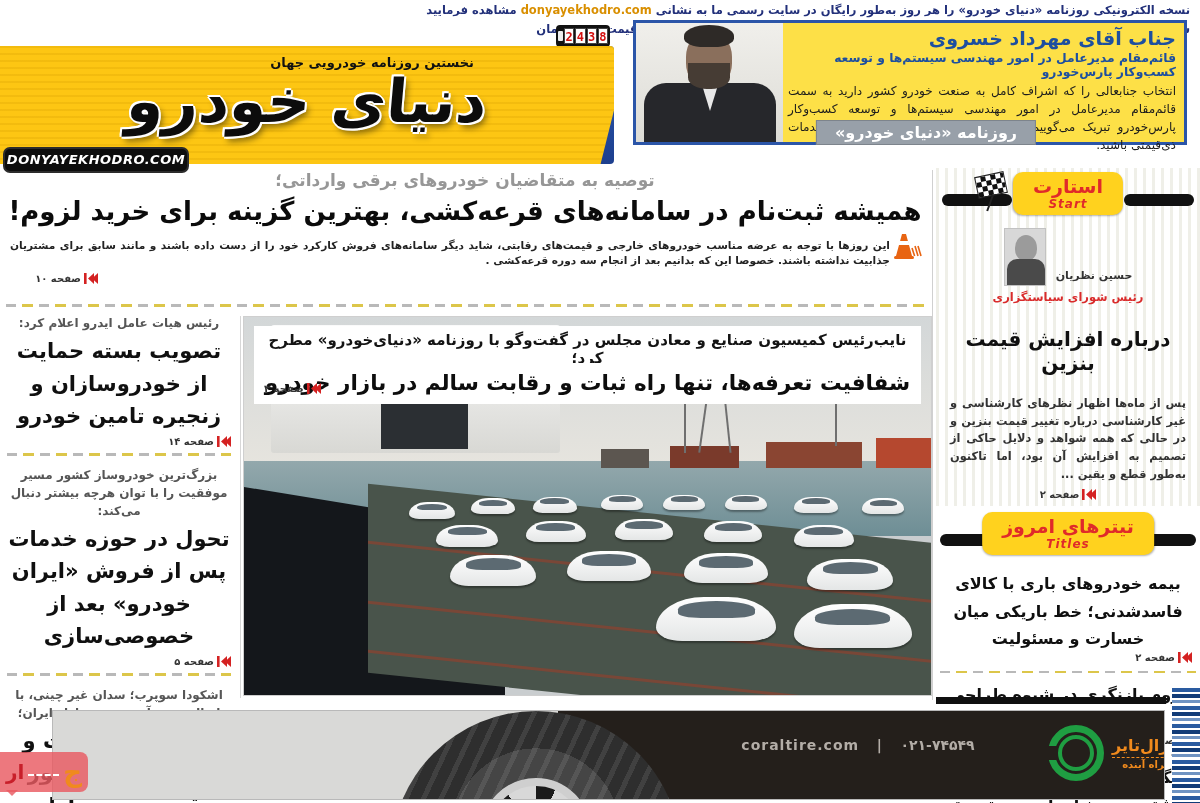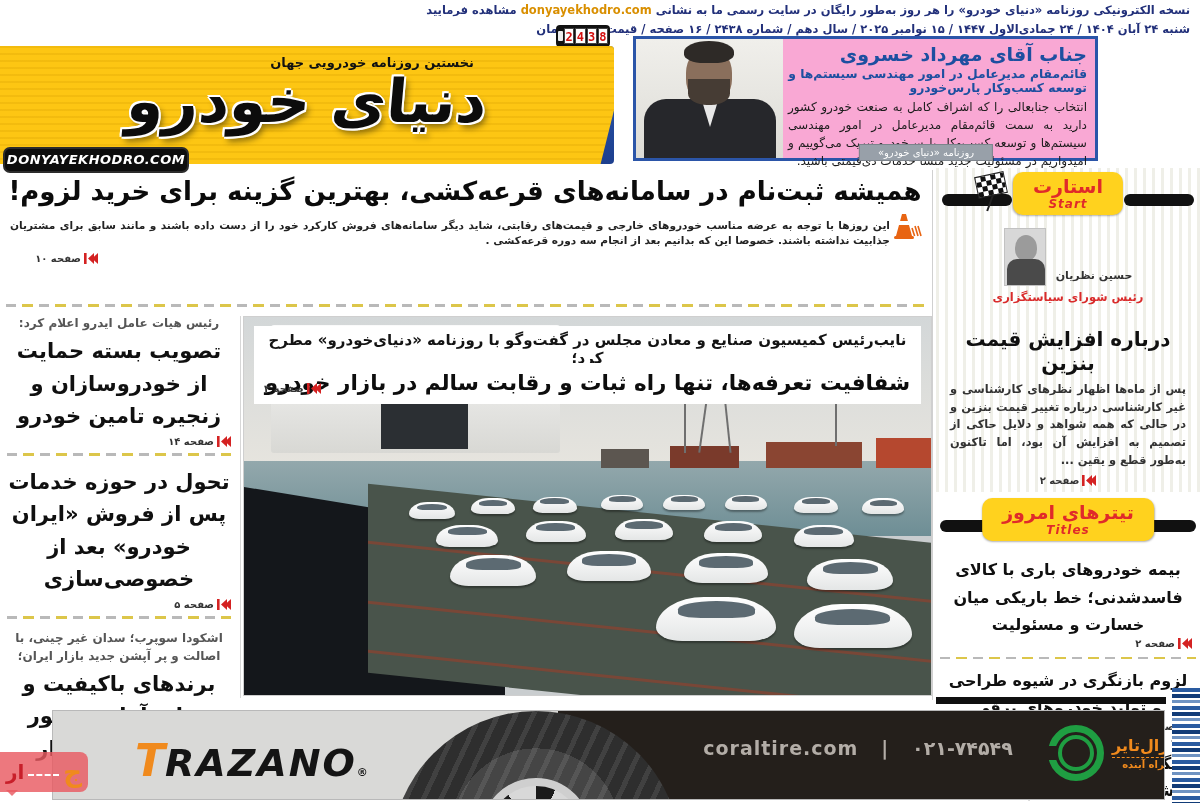--- a/index.html
+++ b/index.html
@@ -19,32 +19,32 @@
 
   
   .masthead { position:absolute; left:0; top:46px; width:614px; height:118px; background:linear-gradient(180deg,#2f5cb5,#1d3f8e); border-radius:0 4px 4px 0; overflow:hidden; }
   .masthead .yellow { position:absolute; left:-30px; top:0; width:660px; height:118px; background:#fdc613 repeating-linear-gradient(180deg, rgba(216,160,0,.28) 0 2px, transparent 2px 7px); transform:skewX(-14deg); transform-origin:top left; }
   .masthead .tagline { position:absolute; top:9px; right:140px; color:#111; font-size:13px; font-weight:900; direction:rtl; }
   .masthead .title { position:absolute; top:20px; left:0; width:100%; text-align:center; direction:rtl; color:#0c0c0c; font-size:60px; font-weight:900; letter-spacing:-2px; transform:skewX(-5deg);
       text-shadow:2px 0 0 #fff,-2px 0 0 #fff,0 2px 0 #fff,0 -2px 0 #fff,2px 2px 0 #fff,-2px -2px 0 #fff,4px 5px 6px rgba(0,0,0,.45); }
   .site-box { position:absolute; left:3px; top:147px; width:186px; height:26px; background:#0d0d0d; border:2px solid #2c2c2c; border-radius:7px; color:#fff; font-weight:900; font-style:italic; font-size:13px; letter-spacing:.5px; text-align:center; line-height:21px; }
 
   
-  .congrats { position:absolute; left:633px; top:36px; width:465px; height:125px; border:3px solid #2b55a8; background:#f9a8d4; }
+  .congrats { position:absolute; left:633px; top:20px; width:554px; height:125px; border:3px solid #2b55a8; background:#fde047; }
   .congrats .photo { position:absolute; left:0; top:0; bottom:0; width:147px; background:linear-gradient(180deg,#f0efeb,#dddcd6); overflow:hidden; }
   .congrats .photo .head { position:absolute; left:50px; top:8px; width:46px; height:56px; background:#8a6f5c; border-radius:46% 46% 42% 42%; }
   .congrats .photo .hair { position:absolute; left:48px; top:2px; width:50px; height:22px; background:#2e2a27; border-radius:50% 50% 40% 40%; }
   .congrats .photo .beard { position:absolute; left:52px; top:40px; width:42px; height:26px; background:#463c34; border-radius:0 0 45% 45%; }
   .congrats .photo .body { position:absolute; left:8px; top:60px; width:132px; height:62px; background:#26272b; border-radius:22px 22px 0 0; }
   .congrats .photo .shirt { position:absolute; left:66px; top:62px; width:16px; height:26px; background:#e8e8e8; clip-path:polygon(50% 0,100% 0,50% 100%,0 0); }
   .congrats .text { position:absolute; left:152px; right:8px; top:4px; direction:rtl; text-align:right; }
   .congrats .c-title { color:#1d4fa0; font-size:19px; font-weight:900; }
   .congrats .c-sub { color:#1d4fa0; font-size:12.3px; font-weight:700; margin-top:2px; }
   .congrats .c-body { color:#1c1c1c; font-size:12.1px; font-weight:500; line-height:1.5; text-align:justify; margin-top:3px; }
-  .congrats .c-tag { position:absolute; bottom:-3px; left:290px; transform:translateX(-50%); background:#98a0a9; border:1px solid #7d848c; color:#fff; font-size:10px; font-weight:400; padding:2px 18px; direction:rtl; white-space:nowrap; }
+  .congrats .c-tag { position:absolute; bottom:-3px; left:290px; transform:translateX(-50%); background:#98a0a9; border:1px solid #7d848c; color:#fff; font-size:16px; font-weight:700; padding:2px 18px; direction:rtl; white-space:nowrap; }
 
   
   .lead-story { position:absolute; left:0; top:170px; width:930px; }
   .lead-kicker { text-align:center; direction:rtl; color:#979797; font-size:17px; font-weight:800; }
   .lead-headline { display:block; width:100%; text-align:center; direction:rtl; color:#0b0b0b; font-size:33px; font-weight:900; letter-spacing:-1px; margin-top:6px; }
   .lead-row { position:relative; margin-top:12px; padding:0 40px 0 10px; }
   .cone { position:absolute; right:8px; top:-6px; }
   .lead-text { direction:rtl; text-align:justify; font-size:10.6px; font-weight:600; color:#222; line-height:1.45; }
   .pageref { display:flex; align-items:center; gap:3px; font-size:10px; font-weight:800; color:#333; direction:rtl; }
   .pageref svg { flex:0 0 auto; }
@@ -92,21 +92,21 @@
   .badge .en { color:#e02a2a; font-size:12px; font-weight:900; font-style:italic; letter-spacing:1px; }
   .flag { position:absolute; z-index:3; width:30px; height:22px; background:repeating-conic-gradient(#111 0 25%, #fff 0 50%); background-size:10px 10px; transform:rotate(-12deg); border:1px solid #222; }
   .flag-pole { position:absolute; z-index:2; width:2px; height:34px; background:#222; transform:rotate(20deg); }
   .author-row { display:flex; direction:rtl; justify-content:center; align-items:flex-end; gap:10px; margin-top:4px; }
   .author-name { font-size:11px; font-weight:700; color:#333; padding-bottom:4px; }
   .portrait { width:42px; height:58px; background:#d8d8d8; position:relative; overflow:hidden; border:1px solid #c2c2c2; }
   .portrait .p-head { position:absolute; left:10px; top:6px; width:22px; height:26px; background:#9b9b9b; border-radius:50% 50% 45% 45%; }
   .portrait .p-body { position:absolute; left:2px; top:30px; width:38px; height:28px; background:#4a4a4a; border-radius:10px 10px 0 0; }
   .author-role { text-align:center; color:#d92b2b; font-size:11.5px; font-weight:800; direction:rtl; margin-top:4px; }
   .start-hl { text-align:center; direction:rtl; color:#101010; font-size:20px; font-weight:900; margin-top:23px; }
-  .start-body { direction:rtl; text-align:justify; padding:0 14px; color:#333; font-size:11.4px; font-weight:600; line-height:1.55; margin-top:6px; }
+  .start-body { direction:rtl; text-align:justify; padding:0 14px; color:#333; font-size:11.4px; font-weight:600; line-height:1.55; margin-top:20px; }
   .start-pageref { justify-content:center; margin-top:6px; }
   .titles-block { position:relative; padding-top:4px; }
   .title-item { direction:rtl; text-align:center; padding:6px 8px 2px; }
   .title-item .hl { color:#101010; font-size:16px; font-weight:900; line-height:1.7; }
   .title-item .pageref { justify-content:flex-start; direction:rtl; margin:0 0 4px 4px; }
   .sidebar .dashsep { margin:2px 4px; height:2px; }
   .sidebar-endbar { position:absolute; left:936px; top:697px; width:230px; height:7px; background:#101010; }
 
   
   .ad { position:absolute; left:52px; top:710px; width:1113px; height:90px; background:#d9d9d7; border:1px solid #b9b9b9; overflow:hidden; }
@@ -114,21 +114,21 @@
   .tire { position:absolute; left:338px; top:0px; width:290px; height:290px; border-radius:50%;
       background:radial-gradient(circle at 50% 42%, #454545 0 38%, #2e2e2e 38% 62%, #1d1d1d 62% 100%); }
   .tire .streaks { position:absolute; inset:0; border-radius:50%; background:repeating-linear-gradient(115deg, rgba(255,255,255,.09) 0 5px, transparent 5px 16px); }
   .tire .hub { position:absolute; left:50%; top:42%; width:110px; height:110px; transform:translate(-50%,-50%); border-radius:50%; background:repeating-conic-gradient(#1a1a1a 0 24deg, #d8d8d8 24deg 60deg); border:8px solid #cfcfcf; }
   .trz { position:absolute; left:82px; top:24px; font-style:italic; font-weight:900; white-space:nowrap; }
   .trz .t { color:#f08a1d; font-size:44px; }
   .trz .rest { color:#141414; font-size:38px; letter-spacing:2px; }
   .trz .reg { color:#141414; font-size:11px; vertical-align:baseline; }
   .ad-text { position:absolute; left:625px; top:16px; width:360px; text-align:center; }
   .ad-line1 { color:#fff; font-size:16.5px; font-weight:800; direction:rtl; }
-  .ad-line2 { color:#b3ada7; font-size:19px; font-weight:600; letter-spacing:1px; margin-top:10px; direction:ltr; }
+  .ad-line2 { color:#b3ada7; font-size:14px; font-weight:600; letter-spacing:1px; margin-top:10px; direction:ltr; }
   .coral { position:absolute; left:995px; top:14px; display:flex; align-items:center; gap:8px; }
   .coral-ring { position:relative; width:56px; height:56px; border:7px solid #1f9e42; border-radius:50%; }
   .coral-ring::before { content:""; position:absolute; inset:3px; border:4px solid #1f9e42; border-radius:50%; }
   .coral-ring::after { content:""; position:absolute; left:-9px; top:50%; width:12px; height:14px; transform:translateY(-50%); background:#241f1b; }
   .coral-texts { text-align:center; direction:rtl; }
   .coral-name { color:#f08a1d; font-size:16px; font-weight:900; white-space:nowrap; }
   .coral-sub { color:#f08a1d; font-size:10px; font-weight:700; border-top:1px dashed #f08a1d; margin-top:2px; padding-top:1px; white-space:nowrap; }
 
   
   .barcode-right { position:absolute; left:1172px; top:688px; width:28px; height:115px;
@@ -176,20 +176,21 @@
     </div>
     <div class="text">
       <div class="c-title">جناب آقای مهرداد خسروی</div>
       <div class="c-sub">قائم‌مقام مدیرعامل در امور مهندسی سیستم‌ها و توسعه کسب‌وکار پارس‌خودرو</div>
       <div class="c-body">انتخاب جنابعالی را که اشراف کامل به صنعت خودرو کشور دارید به سمت قائم‌مقام مدیرعامل در امور مهندسی سیستم‌ها و توسعه کسب‌وکار پارس‌خودرو تبریک می‌گوییم و امیدواریم در مسئولیت جدید منشا خدمات ذی‌قیمتی باشید.</div>
     </div>
     <div class="c-tag">روزنامه «دنیای خودرو»</div>
   </div>
 
   <div class="lead-story">
+    <div class="lead-kicker">توصیه به متقاضیان خودروهای برقی وارداتی؛</div>
     <div class="lead-headline fit-line" style="white-space: nowrap; font-size: 26px;">همیشه ثبت‌نام در سامانه‌های قرعه‌کشی، بهترین گزینه برای خرید لزوم!</div>
     <div class="lead-row">
       <span class="cone">
         <svg width="30" height="30" viewBox="0 0 30 30">
           <polygon points="10,2 14,2 20,24 4,24" fill="#e86412"></polygon>
           <polygon points="7.2,9 16.2,9 17.6,13 6.1,13" fill="#fff"></polygon>
           <rect x="2" y="24" width="20" height="3" rx="1.5" fill="#e86412"></rect>
           <g stroke="#e86412" stroke-width="1.6">
             <line x1="23" y1="14" x2="26" y2="24"></line>
               <line x1="26" y1="14" x2="29" y2="24"></line>
@@ -218,20 +219,21 @@
         <svg width="14" height="11" viewBox="0 0 14 11">
             <rect x="0" y="0" width="2.6" height="11" fill="#d42222"></rect>
             <polygon points="10,0 4,5.5 10,11" fill="#d42222"></polygon>
             <polygon points="14,0 8,5.5 14,11" fill="#d42222"></polygon>
           </svg>
         <span>صفحه ۱۴</span>
       </div>
       <div class="dashsep"></div>
     </div>
     <div>
+      <div class="kicker">بزرگ‌ترین خودروساز کشور مسیر موفقیت را با توان هرچه بیشتر دنبال می‌کند:</div>
       <div class="hl">تحول در حوزه خدمات پس از فروش «ایران خودرو» بعد از خصوصی‌سازی</div>
       <div class="pageref">
         <svg width="14" height="11" viewBox="0 0 14 11">
             <rect x="0" y="0" width="2.6" height="11" fill="#d42222"></rect>
             <polygon points="10,0 4,5.5 10,11" fill="#d42222"></polygon>
             <polygon points="14,0 8,5.5 14,11" fill="#d42222"></polygon>
           </svg>
         <span>صفحه ۵</span>
       </div>
       <div class="dashsep"></div>
@@ -375,23 +377,20 @@
         <div class="hl">چگونه «مرسدس‌بنز» آدرنالین بیشتری به دنیای اسپرت تزریق کرد؟</div>
 
       </div>
 
     </div>
   </div>
   <div class="sidebar-endbar"></div>
 
   <div class="ad">
     <div class="dark"></div>
-    <div class="trz">
-      <span class="t">T</span><span class="rest">RAZANO</span><span class="reg">®</span>
-    </div>
     <div class="tire">
       <div class="streaks"></div>
       <div class="hub"></div>
     </div>
     <div class="ad-text">
       <div class="ad-line2">
         <span>coraltire.com</span>
         &nbsp;&nbsp;<span>|</span>&nbsp;&nbsp;
         <span>۰۲۱-۷۴۵۴۹</span>
       </div>

